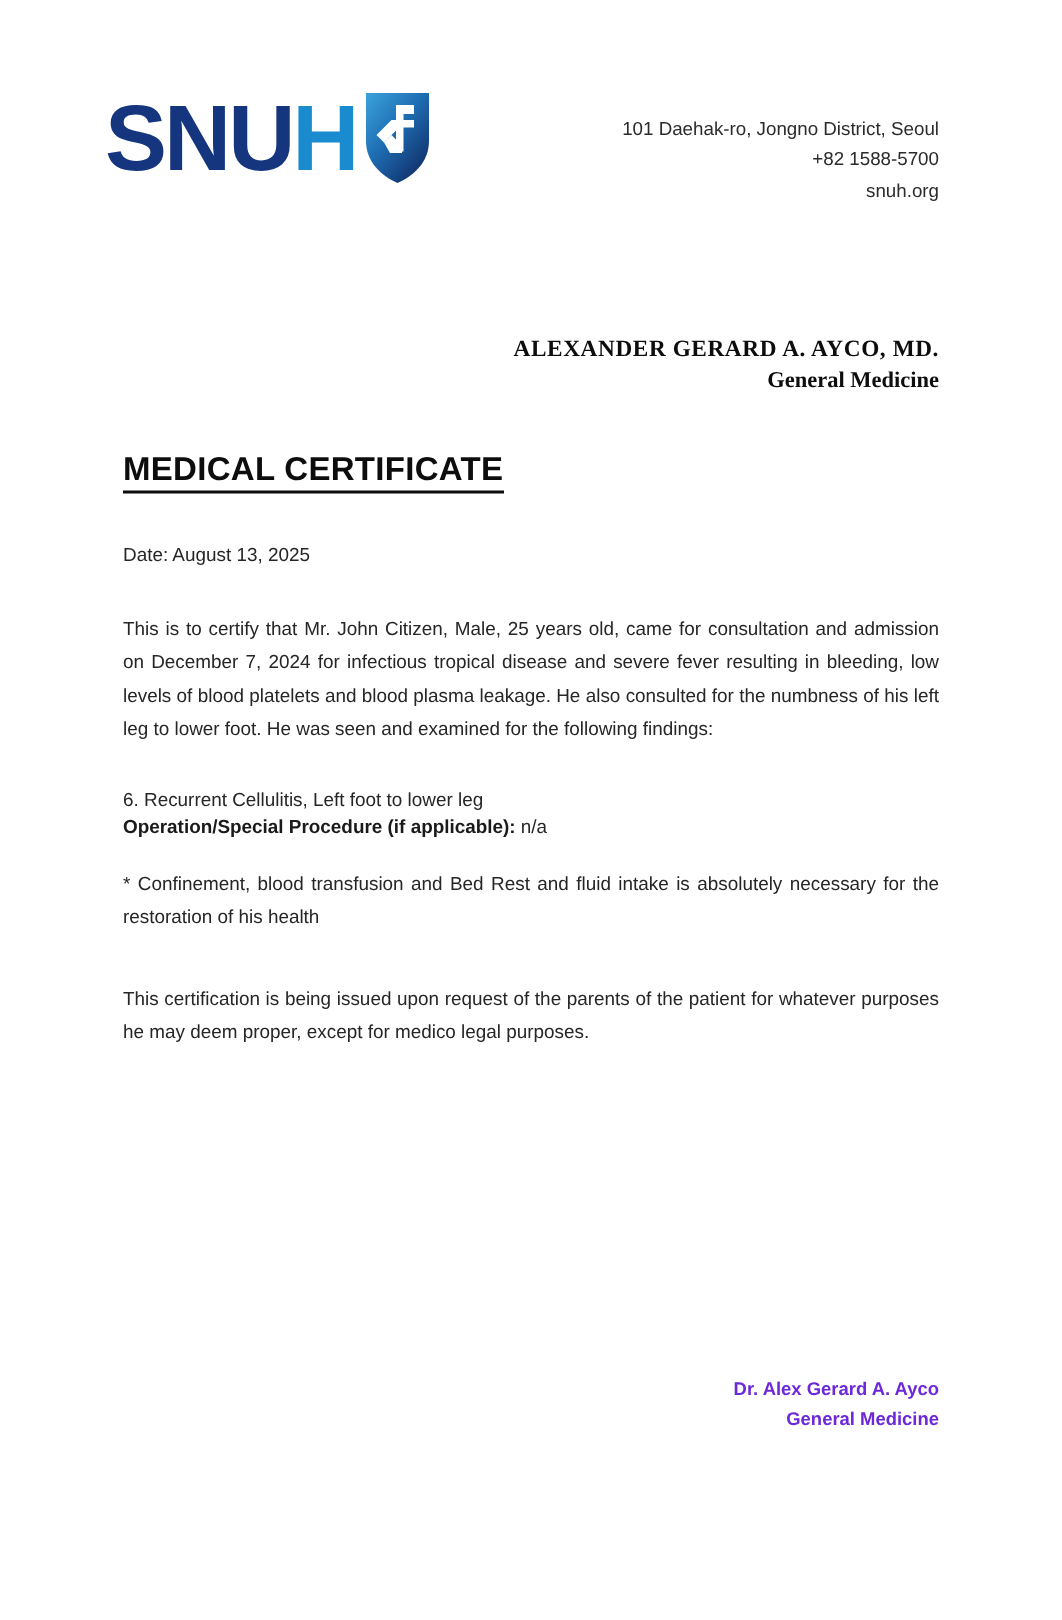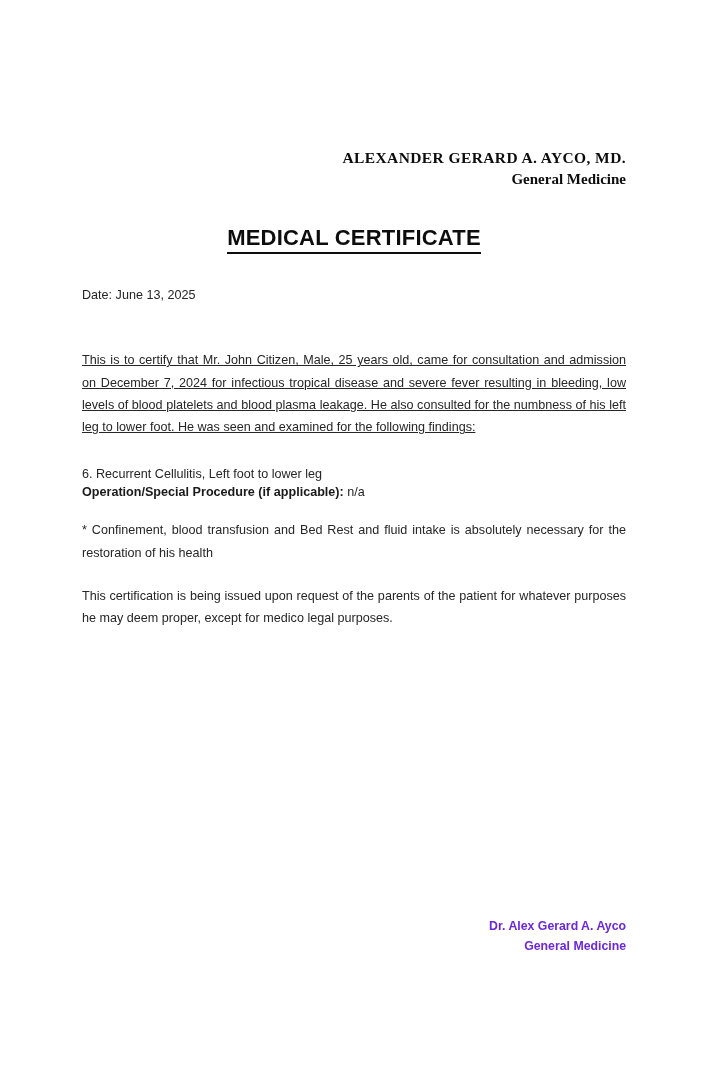--- a/index.html
+++ b/index.html
@@ -78,21 +78,21 @@
     color: #0d0d0d;
     line-height: 1.35;
   }
   .doctor-dept {
     font-size: 15px;
     color: #0d0d0d;
     line-height: 1.35;
   }
 
   .cert-title {
-    text-align: center;
+    text-align: left;
     font-size: 22px;
     font-weight: bold;
     color: #0d0d0d;
     margin-top: 36px;
     letter-spacing: 0.2px;
   }
   .cert-title span {
     border-bottom: 2px solid #0d0d0d;
     padding-bottom: 2px;
   }
@@ -103,21 +103,21 @@
     font-size: 12.6px;
     color: #262626;
   }
 
   .para {
     font-size: 12.6px;
     line-height: 1.78;
     color: #262626;
     text-align: justify;
   }
-  .body-para { margin-top: 47px; text-decoration: underline; }
+  .body-para { margin-top: 31px; }
 
   .finding {
     font-size: 12.6px;
     line-height: 1.78;
     color: #262626;
     margin-top: 16px;
   }
   .finding.first { margin-top: 24px; }
 
   .op-line {
@@ -130,21 +130,21 @@
     margin-top: 21px;
   }
   .reco-body {
     margin-top: 20px;
   }
   .remarks-line {
     font-size: 12.6px;
     color: #262626;
     margin-top: 48px;
   }
-  .closing-para { margin-top: 21px; }
+  .closing-para { margin-top: 32px; }
 
   b, .b { font-weight: bold; color: #1a1a1a; }
 
   
   .signature {
     position: absolute;
     right: 82px;
     top: 917px;
     text-align: right;
     font-size: 12.3px;
@@ -153,31 +153,52 @@
     color: #6d28d9;
   }
 </style>
 </head>
 <body>
 
 <div class="page">
 
   <div class="header">
 
-
+    <div class="logo-block">
+      <div class="logo-word"><span>SNU</span><span class="hi">H</span></div>
+
+      <svg class="shield" viewBox="0 0 46 64">
+        <defs>
+          <linearGradient id="shieldGrad" x1="0" y1="0" x2="0.85" y2="1">
+            <stop offset="0%" stop-color="#3ca3dc"></stop>
+            <stop offset="45%" stop-color="#1f6fb5"></stop>
+            <stop offset="100%" stop-color="#102a63"></stop>
+          </linearGradient>
+        </defs>
+        <path d="M2,2 L44,2 L44,34 C44,48 34,57 23,62 C12,57 2,48 2,34 Z" fill="url(#shieldGrad)"></path>
+        <path d="M22,10 L34,10 L34,16 L27,16 L27,20 L34,20 L34,25 L27,25 L27,41 L22,41 L22,27 L14,35 L9,30 L19,20 L22,20 Z" fill="#ffffff"></path>
+        <path d="M14,35 L19,30 L26,37 L26,42 L18,42 Z" fill="#ffffff"></path>
+      </svg>
+    </div>
+
+    <div class="contact">
+      <div>101 Daehak-ro, Jongno District, Seoul</div>
+      <div>+82 1588-5700</div>
+      <div>snuh.org</div>
+    </div>
   </div>
 
   <div class="doctor-heading">
     <div class="doctor-name">ALEXANDER GERARD A. AYCO, MD.</div>
     <div class="doctor-dept">General Medicine</div>
   </div>
 
   <div class="cert-title"><span>MEDICAL CERTIFICATE</span></div>
 
-  <div class="date-line">Date: June 13, 2025</div>
+  <div class="date-line">Date: August 13, 2025</div>
 
   <div class="para body-para">This is to certify that Mr. John Citizen, Male, 25 years old, came for consultation and admission on December 7, 2024 for infectious tropical disease and severe fever resulting in bleeding, low levels of blood platelets and blood plasma leakage. He also consulted for the numbness of his left leg to lower foot.  He was seen and examined for the following findings:</div>
 
   <div class="finding first">6. Recurrent Cellulitis, Left foot to lower leg</div>
 
   <div class="op-line"><span class="b">Operation/Special Procedure (if applicable):</span> <span>n/a</span></div>
 
   <div class="para reco-body">* Confinement, blood transfusion and Bed Rest and fluid intake is absolutely necessary for the restoration of his health</div>
 
 

